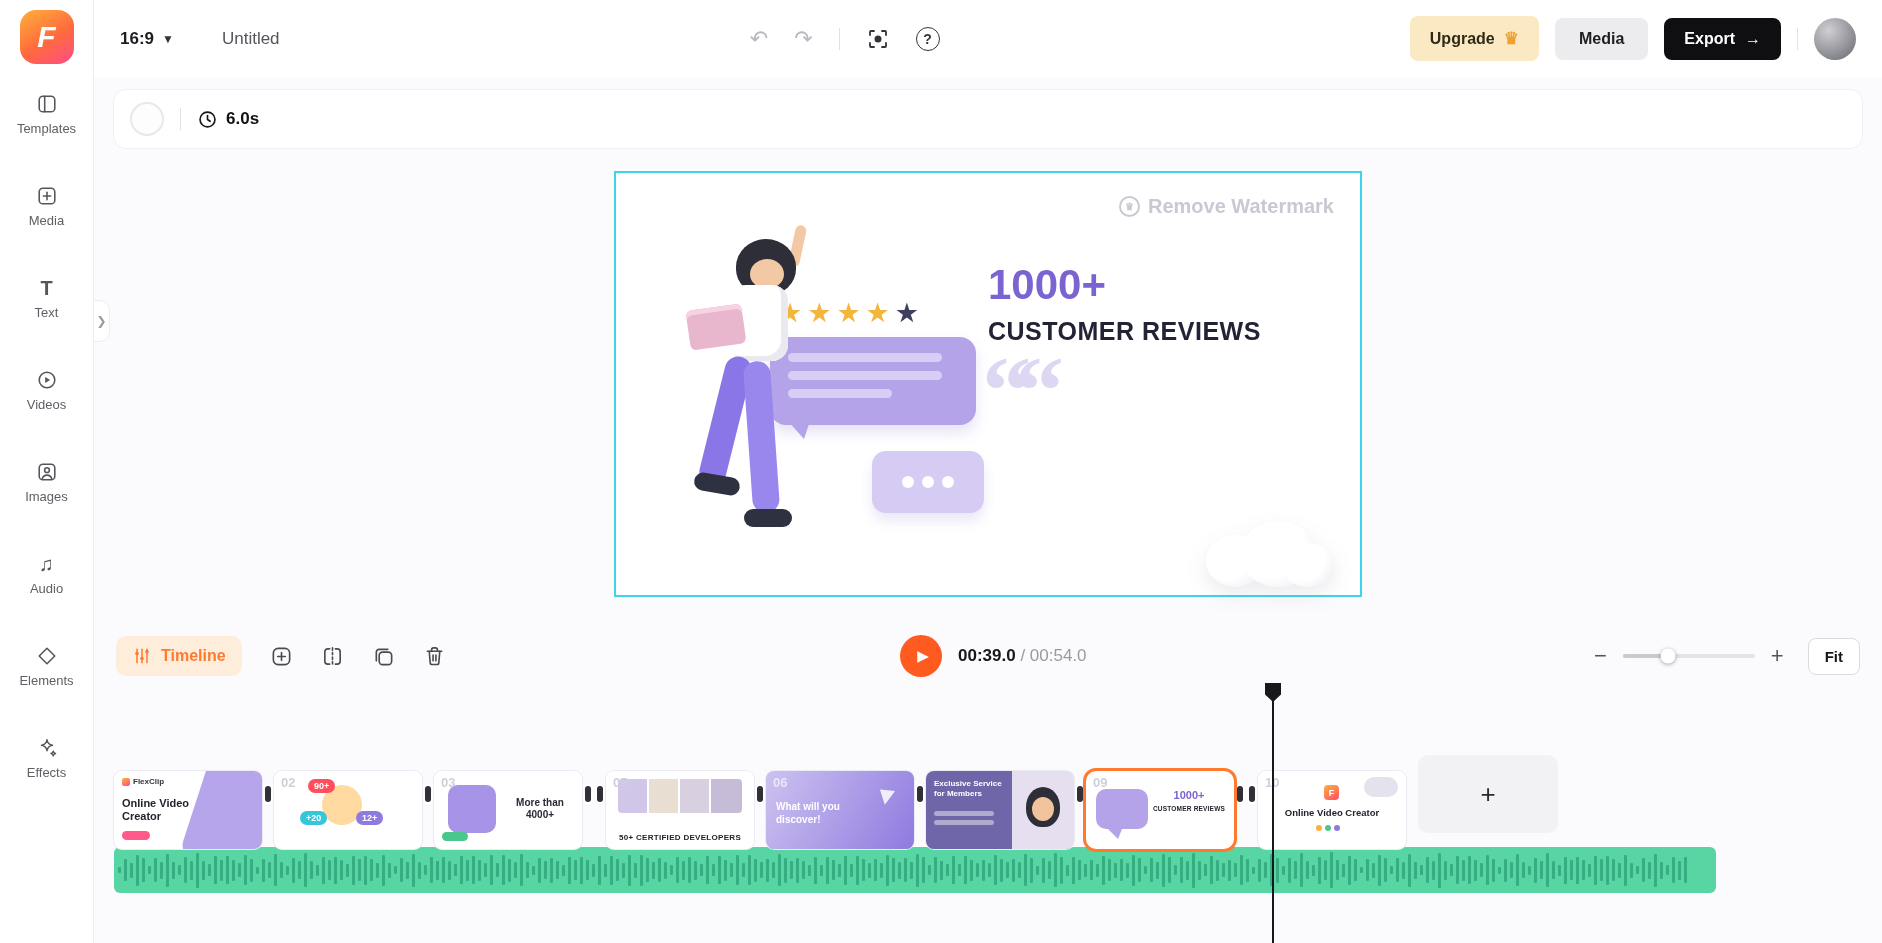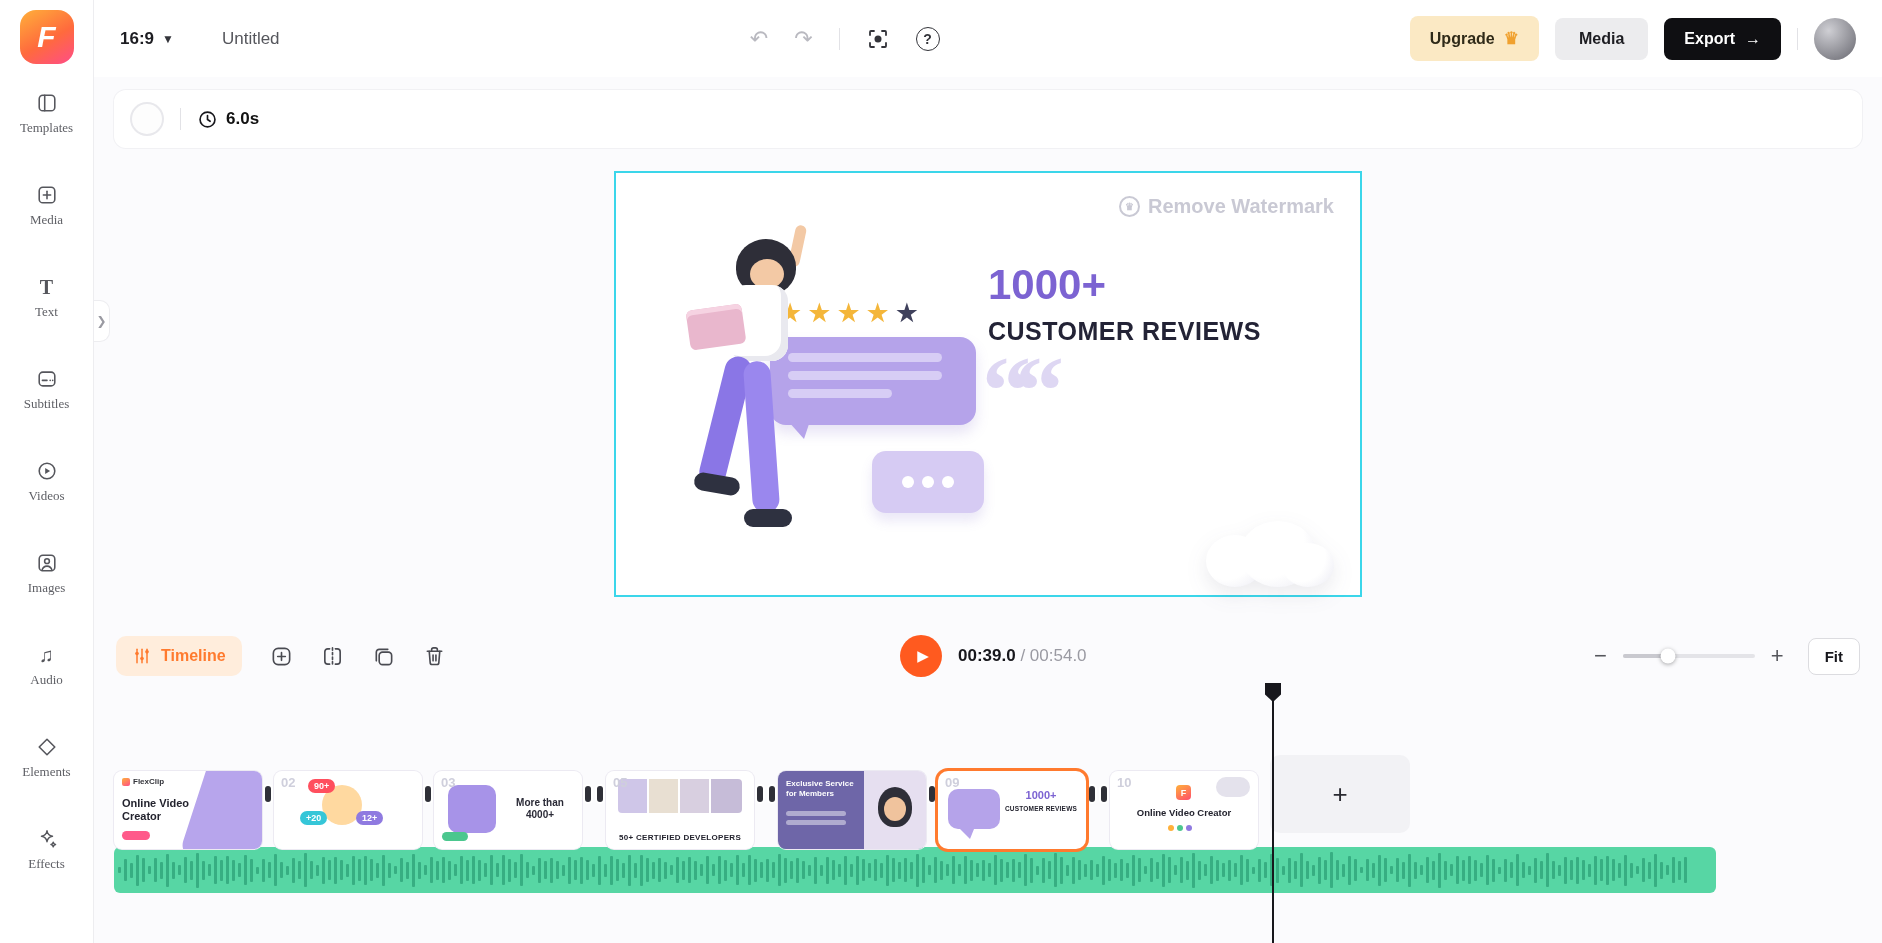--- a/index.html
+++ b/index.html
@@ -10,21 +10,21 @@
     position:relative; overflow:hidden;
   }
   .app { display:flex; height:100%; position:relative; }
 
   
   .sidebar { width:94px; background:#fff; border-right:1px solid #ededf0; display:flex; flex-direction:column; align-items:center; z-index:4; }
   .logo { width:54px; height:54px; margin:10px 0 4px; border-radius:16px;
     background:linear-gradient(150deg,#ffb03a,#ff6a3d 55%,#ff4d88);
     display:flex; align-items:center; justify-content:center;
     color:#fff; font-weight:800; font-size:30px; font-style:italic; cursor:pointer; }
-  .nav-item { width:100%; height:92px; display:flex; flex-direction:column; align-items:center; justify-content:center; gap:6px; color:#5f6066; font-size:13px; cursor:pointer;font-family:Liberation Serif, serif; }
+  .nav-item { width:100%; height:92px; display:flex; flex-direction:column; align-items:center; justify-content:center; gap:6px; color:#5f6066; font-size:13px; cursor:pointer; }
   .nav-item .glyph { font-size:20px; font-weight:700; color:#55565c; height:22px; line-height:22px; }
   .icon-svg { width:22px; height:22px; }
   .collapse { position:absolute; left:94px; top:300px; width:16px; height:42px; background:#fff; border:1px solid #ededf0; border-left:none; border-radius:0 10px 10px 0; display:flex; align-items:center; justify-content:center; color:#9a9aa2; font-size:12px; cursor:pointer; z-index:5; }
 
   
   .main { flex:1; display:flex; flex-direction:column; background:#fbfbfd; min-width:0; }
 
   
   .header { height:77px; background:#fff; display:flex; align-items:center; padding:0 26px; }
   .ratio { display:flex; align-items:center; gap:8px; font-weight:700; font-size:17px; cursor:pointer; }
@@ -176,29 +176,20 @@
           <line x1="12" y1="8" x2="12" y2="16"></line>
           <line x1="8" y1="12" x2="16" y2="12"></line>
         </svg>
       <span>Media</span>
     </div>
     <div class="nav-item">
       <span class="glyph">T</span>
       <span>Text</span>
     </div>
     <div class="nav-item">
-      <svg class="icon-svg" viewBox="0 0 24 24" fill="none" stroke="#55565c" stroke-width="1.7" stroke-linecap="round">
-          <rect x="3.5" y="4.5" width="17" height="15" rx="4"></rect>
-          <line x1="7" y1="13.5" x2="12" y2="13.5"></line>
-          <circle cx="15.5" cy="13.5" r="0.9" fill="#55565c" stroke="none"></circle>
-          <circle cx="18.2" cy="13.5" r="0.9" fill="#55565c" stroke="none"></circle>
-        </svg>
-      <span>Subtitles</span>
-    </div>
-    <div class="nav-item">
       <svg class="icon-svg" viewBox="0 0 24 24" fill="none" stroke="#55565c" stroke-width="1.7">
           <circle cx="12" cy="12" r="8.5"></circle>
           <path d="M10 8.8v6.4l5.4-3.2z" fill="#55565c" stroke="none"></path>
         </svg>
       <span>Videos</span>
     </div>
     <div class="nav-item">
       <svg class="icon-svg" viewBox="0 0 24 24" fill="none" stroke="#55565c" stroke-width="1.7" stroke-linecap="round">
           <rect x="3.5" y="3.5" width="17" height="17" rx="4"></rect>
           <circle cx="12" cy="10" r="2.6"></circle>
@@ -402,20 +393,24 @@
       <span class="trim"></span>
 
       <span class="trim"></span>
 
       <div class="thumb th5">
         <span class="t-num">05</span>
         <span class="th5-t">50+ CERTIFIED DEVELOPERS</span>
       </div>
       <span class="trim"></span>
 
+      <div class="thumb th6">
+        <span class="t-num">06</span>
+        <span class="th6-t">What will you discover!</span>
+      </div>
       <span class="trim"></span>
 
       <div class="thumb th7">
 
         <span class="th7-t">Exclusive Service for Members</span>
         <span class="th7-face"></span>
       </div>
       <span class="trim"></span>
 
       <div class="thumb th8 selected">

